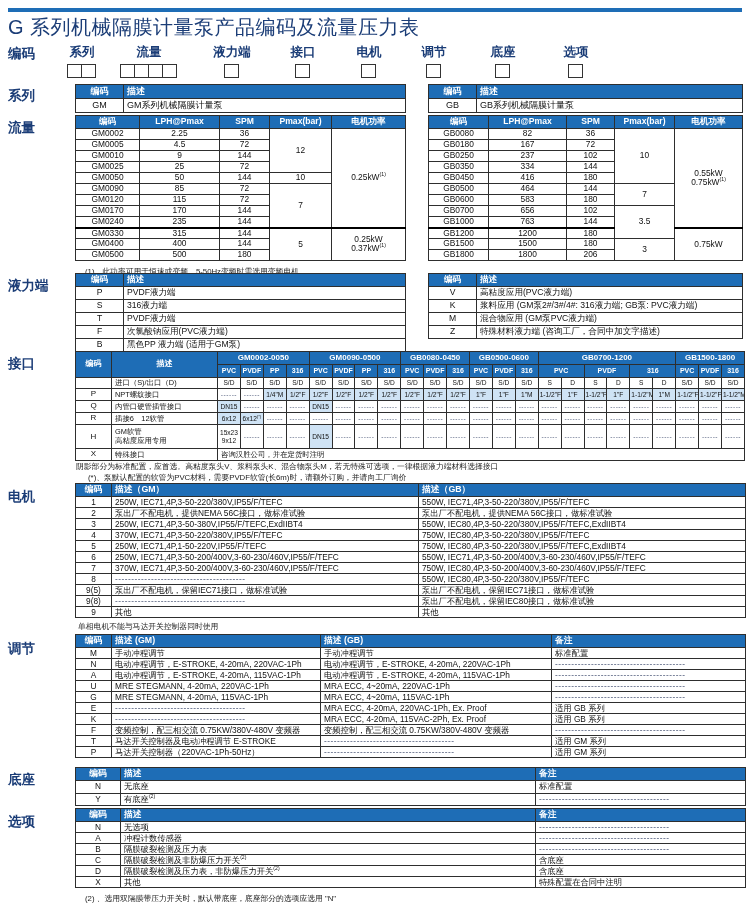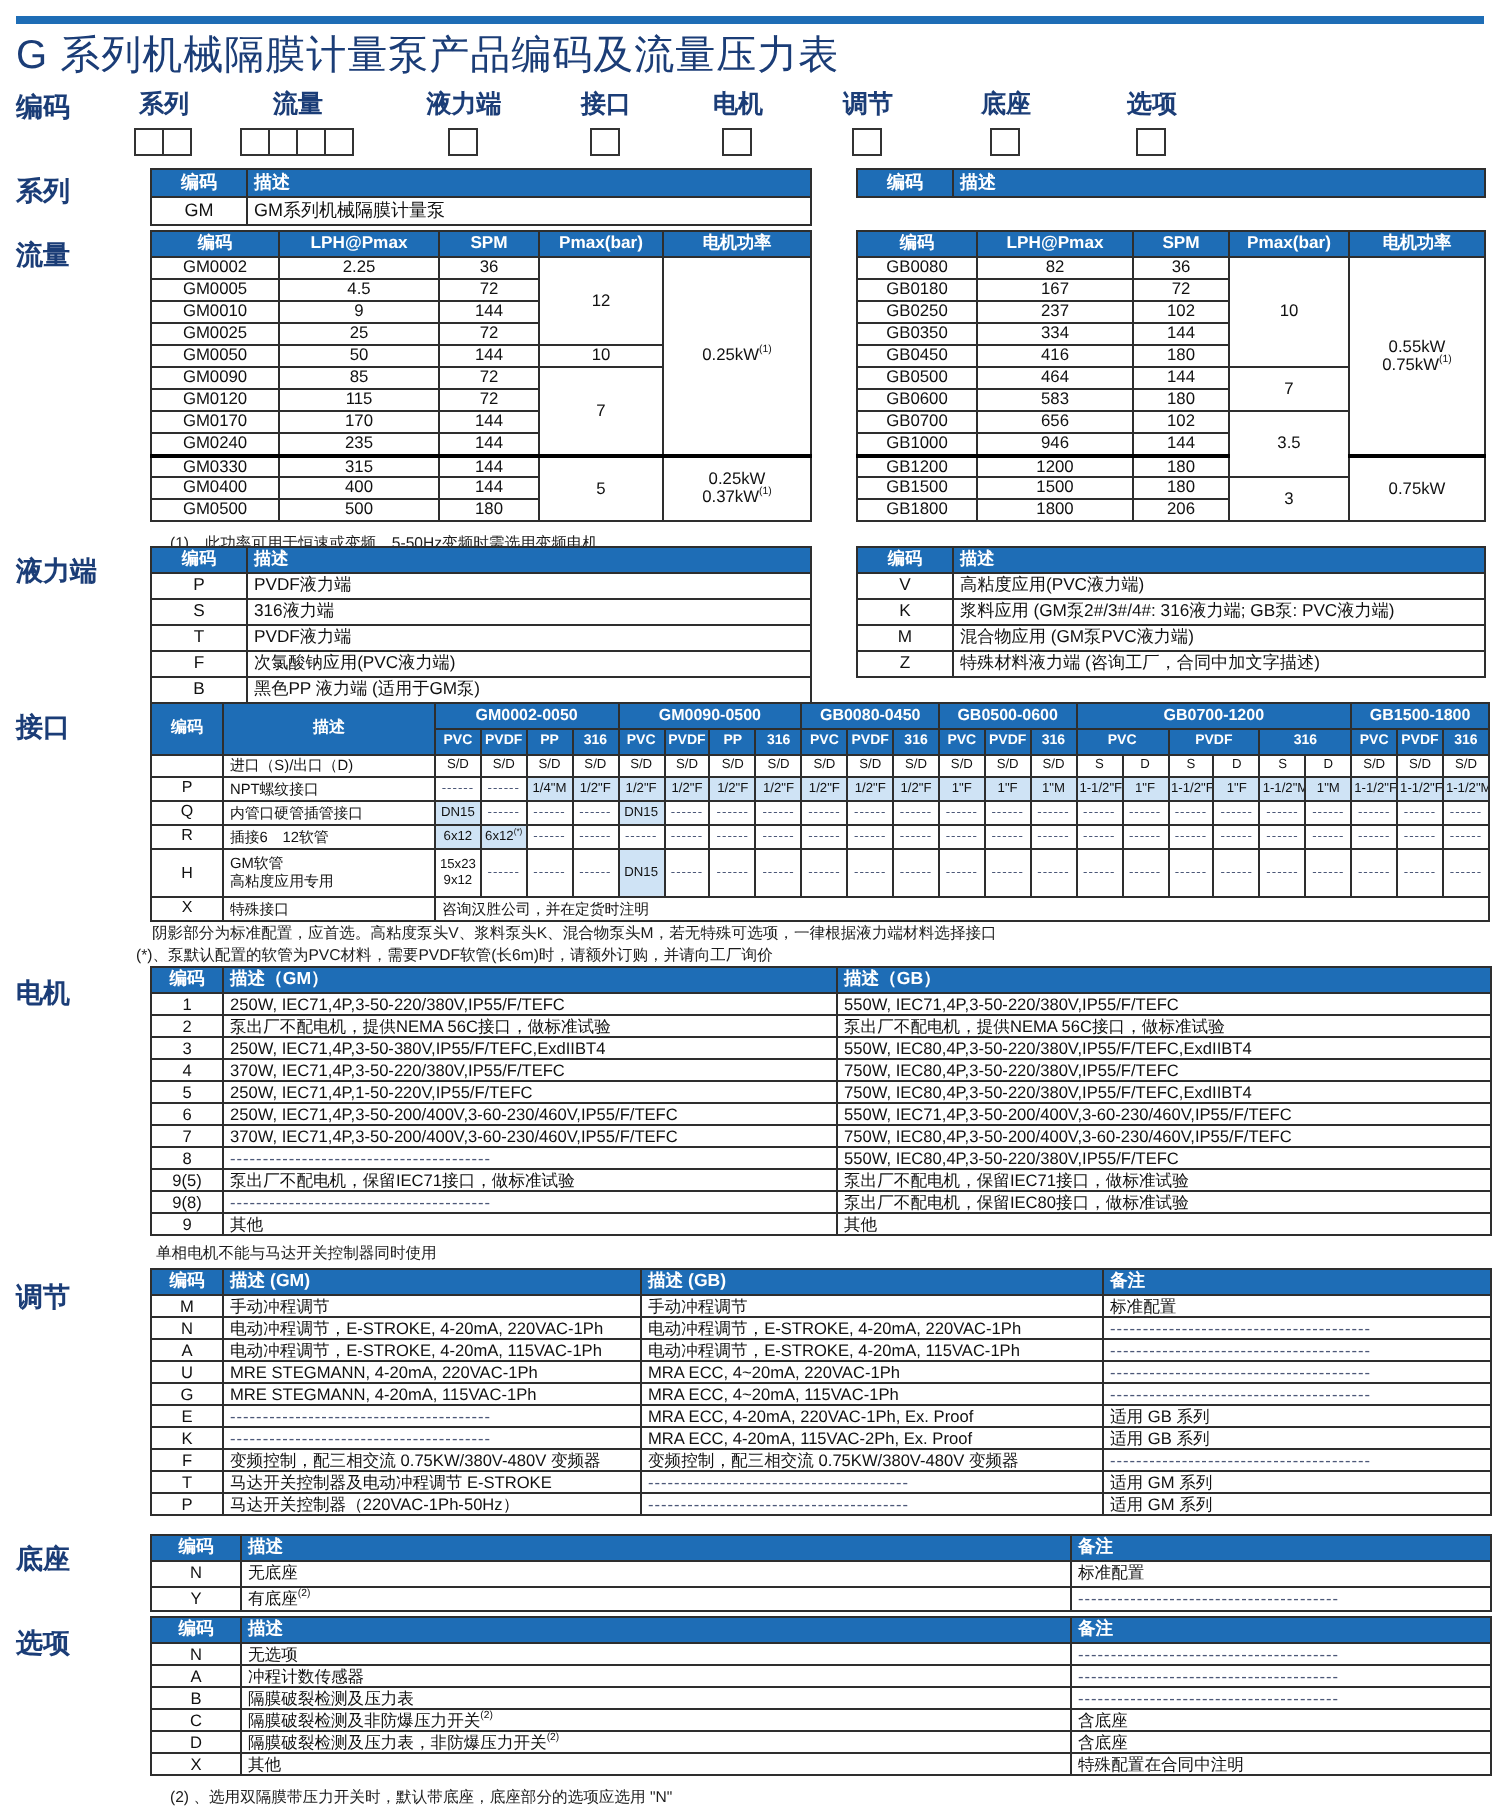--- a/index.html
+++ b/index.html
@@ -121,20 +121,24 @@
     <table class="series-t" style="width: 314px;">
       <colgroup>
         <col style="width: 48px;">
         <col style="width: 266px;">
       </colgroup>
       <tbody>
         <tr>
           <td class="hd c">编码</td>
           <td class="hd l">描述</td>
         </tr>
+        <tr>
+          <td class="c">GB</td>
+          <td class="l">GB系列机械隔膜计量泵</td>
+        </tr>
       </tbody>
     </table>
   </div>
 
 <div class="abs seclabel" style="left:8px;top:119px;">流量</div>
 <div class="abs" style="left:75px;top:115px;" id="flow-gm">
     <table class="flow-t" style="width: 330px;">
       <colgroup>
         <col style="width: 64px;">
         <col style="width: 80px;">
@@ -275,21 +279,21 @@
           <td class="c">180</td>
         </tr>
         <tr>
           <td class="c">GB0700</td>
           <td class="c">656</td>
           <td class="c">102</td>
           <td class="c" rowspan="3">3.5</td>
         </tr>
         <tr>
           <td class="c">GB1000</td>
-          <td class="c">946</td>
+          <td class="c">763</td>
           <td class="c">144</td>
         </tr>
         <tr class="thick">
           <td class="c">GB1200</td>
           <td class="c">1200</td>
           <td class="c">180</td>
           <td class="c" rowspan="3">0.75kW</td>
         </tr>
         <tr>
           <td class="c">GB1500</td>
@@ -573,21 +577,21 @@
         </tr>
         <tr>
           <td class="c codecell">X</td>
           <td class="dcol">特殊接口</td>
           <td class="dcol" colspan="23">咨询汉胜公司，并在定货时注明</td>
         </tr>
       </tbody>
     </table>
   </div>
 <div class="abs note" style="left:76px;top:461px;">阴影部分为标准配置，应首选。高粘度泵头V、浆料泵头K、混合物泵头M，若无特殊可选项，一律根据液力端材料选择接口</div>
-<div class="abs note" style="left:68px;top:472px;">(*)、泵默认配置的软管为PVC材料，需要PVDF软管(长6m)时，请额外订购，并请向工厂询价</div>
+<div class="abs note" style="left:88px;top:472px;">(*)、泵默认配置的软管为PVC材料，需要PVDF软管(长6m)时，请额外订购，并请向工厂询价</div>
 
 <div class="abs seclabel" style="left:8px;top:488px;">电机</div>
 <div class="abs" style="left:75px;top:483px;" id="motor-host">
     <table class="big-t" style="width: 670px;">
       <colgroup>
         <col style="width: 36px;">
         <col style="width: 307px;">
         <col style="width: 327px;">
       </colgroup>
       <tbody>

